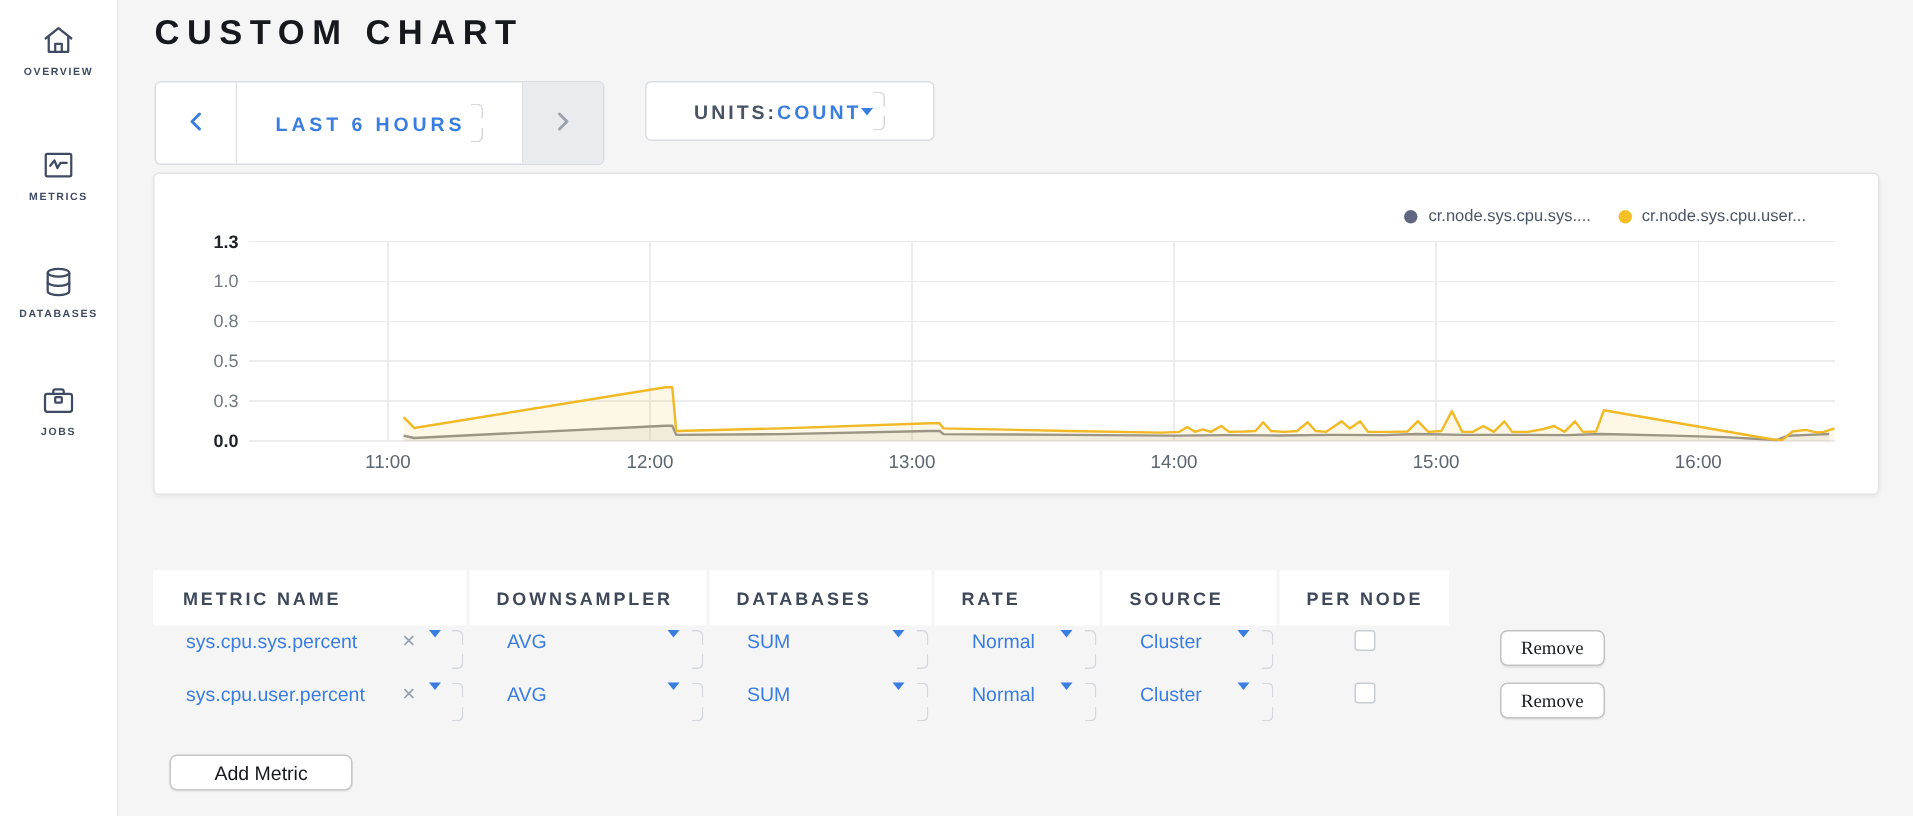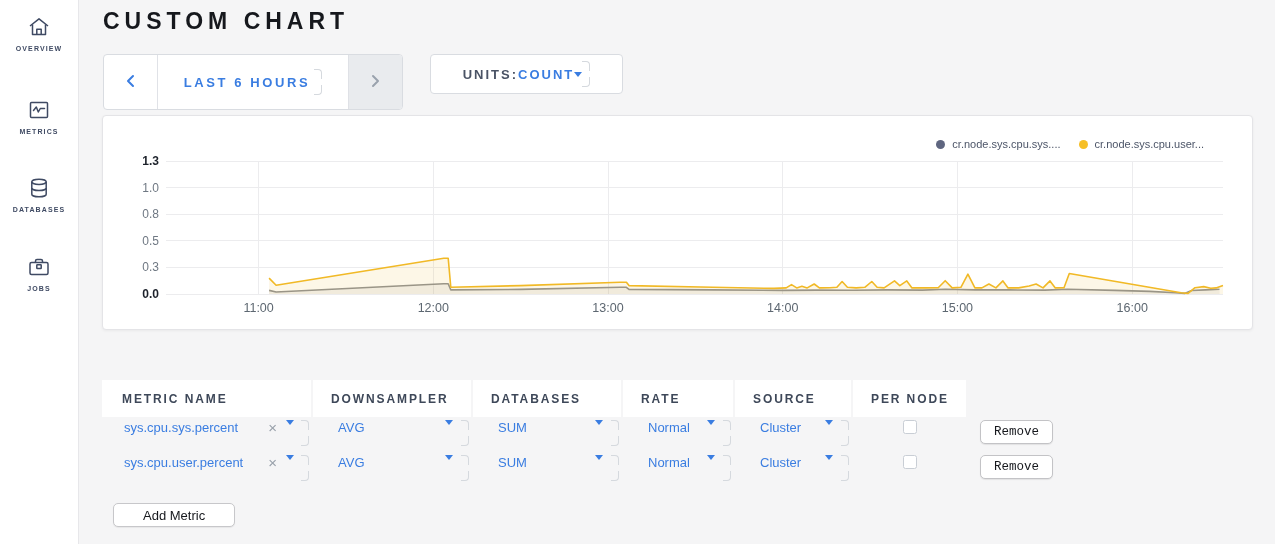--- a/index.html
+++ b/index.html
@@ -46,21 +46,21 @@
   .blue{color:#3a7de1}
   .metric-name{font-size:13px;padding-left:22px;white-space:nowrap}
   .x-icon{margin-left:auto;color:#98a0aa;font-size:15px;line-height:1;cursor:pointer}
   .metric-cell .caret{margin-left:9px}
   .metric-cell .sel-corner{margin-left:7px;margin-right:2px}
   .dd-label{font-size:13px;padding-left:25px}
   .dd-cell .caret{margin-left:auto}
   .dd-cell .sel-corner{margin-left:8px;margin-right:2px}
   .pernode-cell{justify-content:center}
   .checkbox{appearance:none;-webkit-appearance:none;width:14px;height:14px;border:1px solid #c9ced5;border-radius:2.5px;background:#fff;cursor:pointer;margin:0}
-  .remove-btn{margin-left:12px;height:24px;padding:0 13px;background:#fff;border:1px solid #c3c3c6;border-radius:5px;font-size:12.5px;color:#16181d;box-shadow:0 1px 1px rgba(0,0,0,.08);cursor:pointer;font-family:Liberation Mono, monospace}
+  .remove-btn{margin-left:32px;height:24px;padding:0 13px;background:#fff;border:1px solid #c3c3c6;border-radius:5px;font-size:12.5px;color:#16181d;box-shadow:0 1px 1px rgba(0,0,0,.08);cursor:pointer;font-family:Liberation Serif, serif}
   .add-metric{position:absolute;left:113px;top:503px;height:24px;padding:0 29px;background:#fff;border:1px solid #c7c7ca;border-radius:5px;font-size:13px;color:#16181d;box-shadow:0 1px 1px rgba(0,0,0,.06);cursor:pointer;font-family:"Liberation Sans",sans-serif}
 </style>
 </head>
 <body>
 
 <aside class="sidebar">
     <div class="s-item" style="top: 14px;"><span class="s-icon"><svg width="26" height="26" viewBox="0 0 26 26" fill="none" stroke="#3f4a63" stroke-width="1.5" stroke-linejoin="round">
           <path d="M4 12 L13 4.8 L22 12"></path>
           <path d="M6.5 10.5 V20.5 H19.5 V10.5"></path>
           <path d="M10.8 20.5 V15.2 H15.2 V20.5"></path>

